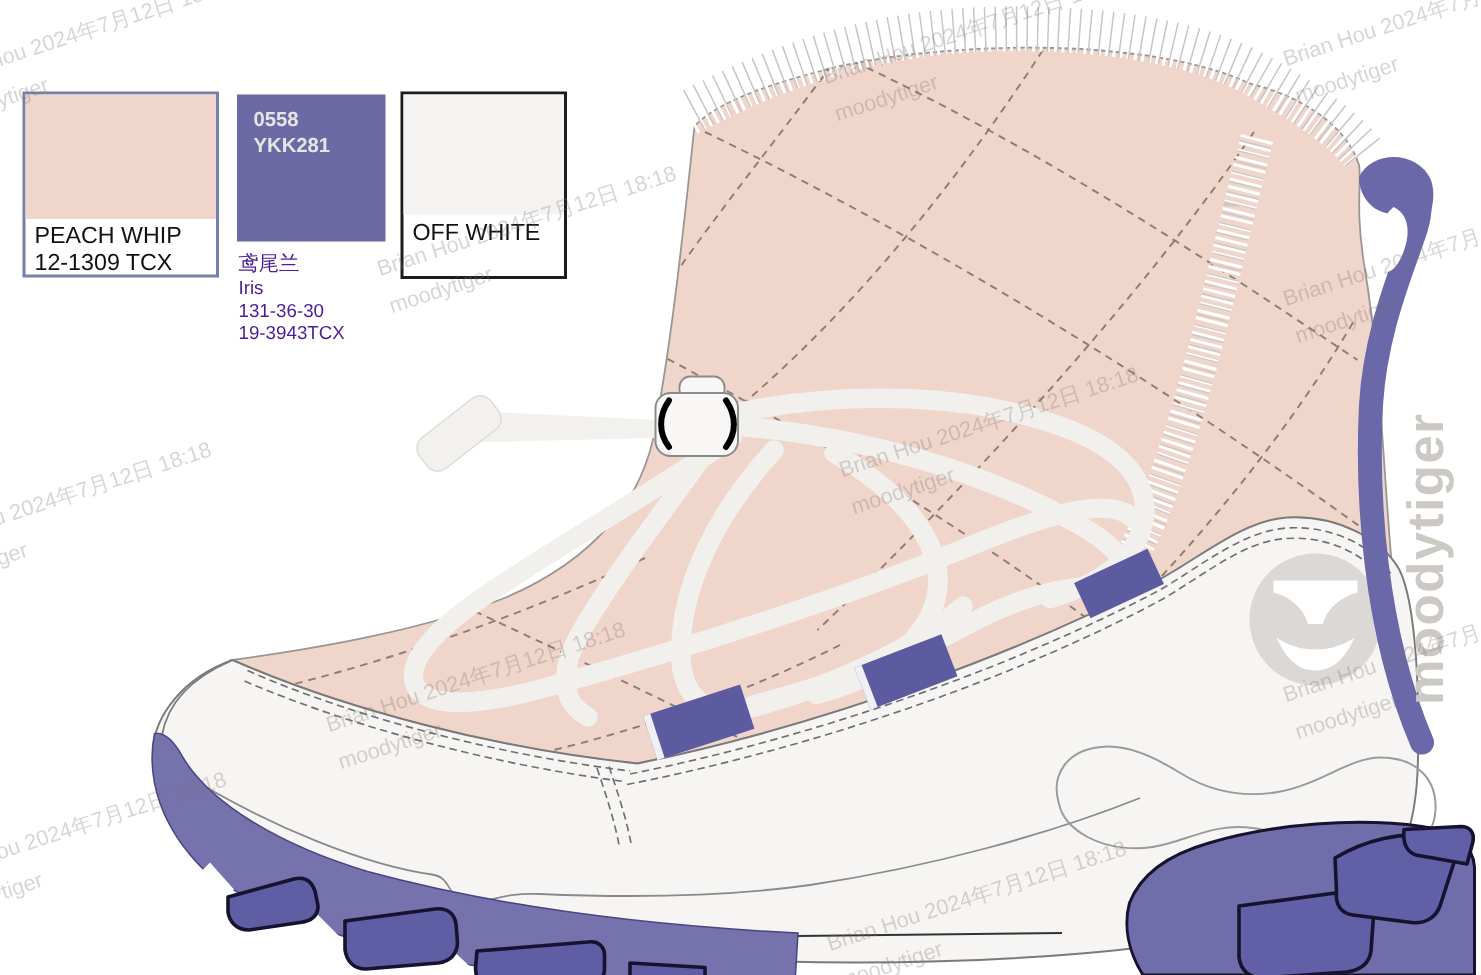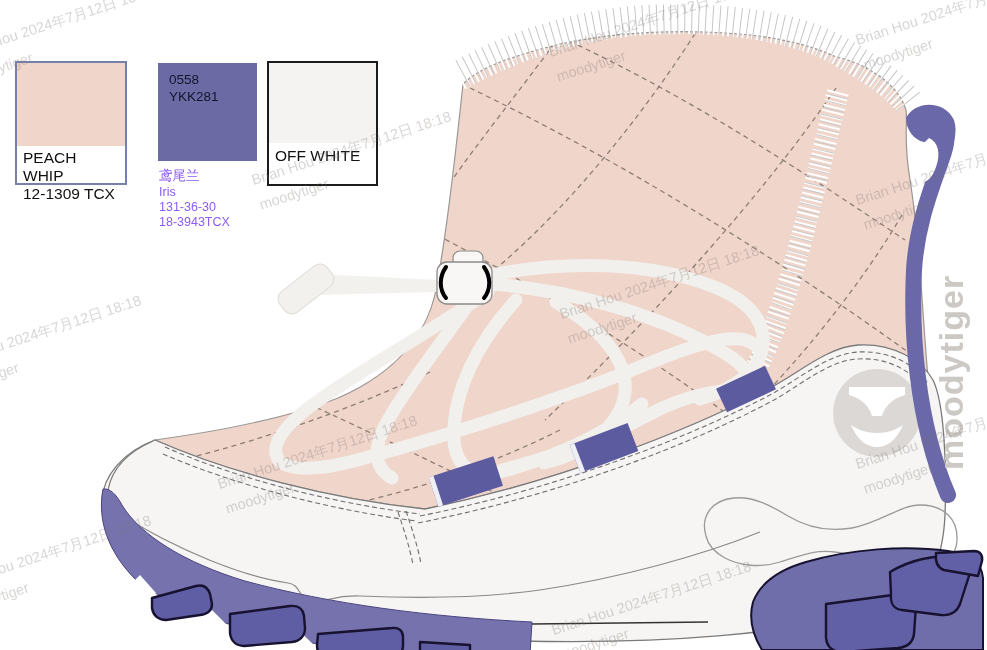--- a/index.html
+++ b/index.html
@@ -1,26 +1,26 @@
 <!DOCTYPE html>
 <html><head>
 <meta charset="utf-8">
 <style>
   html,body{margin:0;padding:0;background:#ffffff;}
   #stage{position:relative;width:987px;height:650px;overflow:hidden;background:#fff;
          font-family:"Liberation Sans", sans-serif;}
   #boot-svg{position:absolute;left:0;top:0;z-index:1;}
   
   .swatch{position:absolute;z-index:2;box-sizing:border-box;background:#fff;}
-  #swatch-peach{left:15px;top:61px;width:112px;height:124px;border:2px solid #7580ab;}
+  #swatch-peach{left:15px;top:61px;width:131px;height:124px;border:2px solid #7580ab;}
   #swatch-peach .fill{height:83px;}
   #swatch-peach .lbl{padding:3px 6px 0 6px;font-size:15.5px;line-height:18px;color:#111;}
-  #swatch-iris{left:158px;top:63px;width:99px;height:98px;color:#0f172a;}
+  #swatch-iris{left:158px;top:63px;width:99px;height:98px;color:#e5e5e5;font-weight:bold;}
   #swatch-iris .zip{padding:8px 0 0 11px;font-size:13.5px;line-height:17px;}
-  #iris-info{position:absolute;left:159px;top:168px;z-index:2;color:#8b5cf6;
+  #iris-info{position:absolute;left:159px;top:168px;z-index:2;color:#4c1d95;
              font-size:12.5px;line-height:15px;}
   #iris-info .cn{font-size:13.5px;margin-bottom:2px;}
   #swatch-offwhite{left:267px;top:61px;width:111px;height:125px;border:2.5px solid #1c1c1c;}
   #swatch-offwhite .fill{height:80px;}
   #swatch-offwhite .lbl{padding:4px 6px 0 6px;font-size:15.5px;color:#111;}
   
   .wm{position:absolute;z-index:3;pointer-events:none;white-space:nowrap;
       font-size:14.5px;line-height:26px;color:rgba(125,120,114,0.30);
       transform:rotate(-18deg);transform-origin:0 0;}
   .wm span{display:block;}
@@ -211,21 +211,21 @@
   <div class="swatch" id="swatch-iris" style="background-color: rgb(107, 106, 165);">
     <div class="zip">
       <div>0558</div>
       <div>YKK281</div>
     </div>
   </div>
   <div id="iris-info">
     <div class="cn">鸢尾兰</div>
     <div>Iris</div>
     <div>131-36-30</div>
-    <div>18-3943TCX</div>
+    <div>19-3943TCX</div>
   </div>
 
   <div class="swatch" id="swatch-offwhite">
     <div class="fill" style="background-color: rgb(244, 243, 241);"></div>
     <div class="lbl">OFF WHITE</div>
   </div>
 
   <div id="brand-vertical">moodytiger</div>
 
   <div class="wm" style="left:-48px;top:42px">

